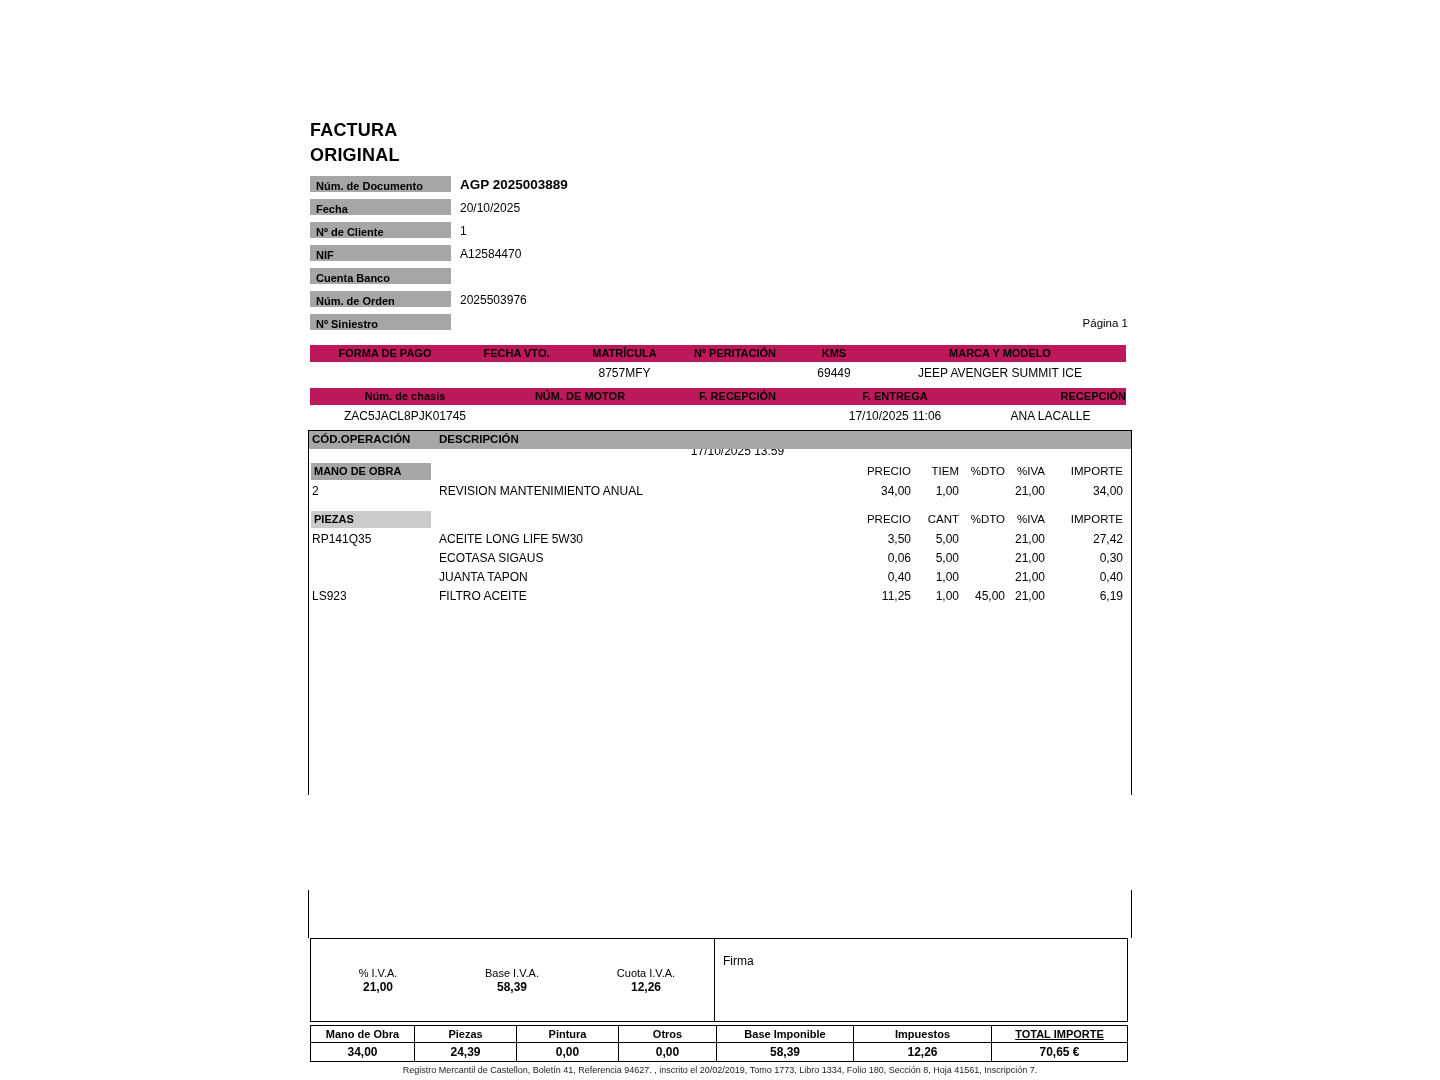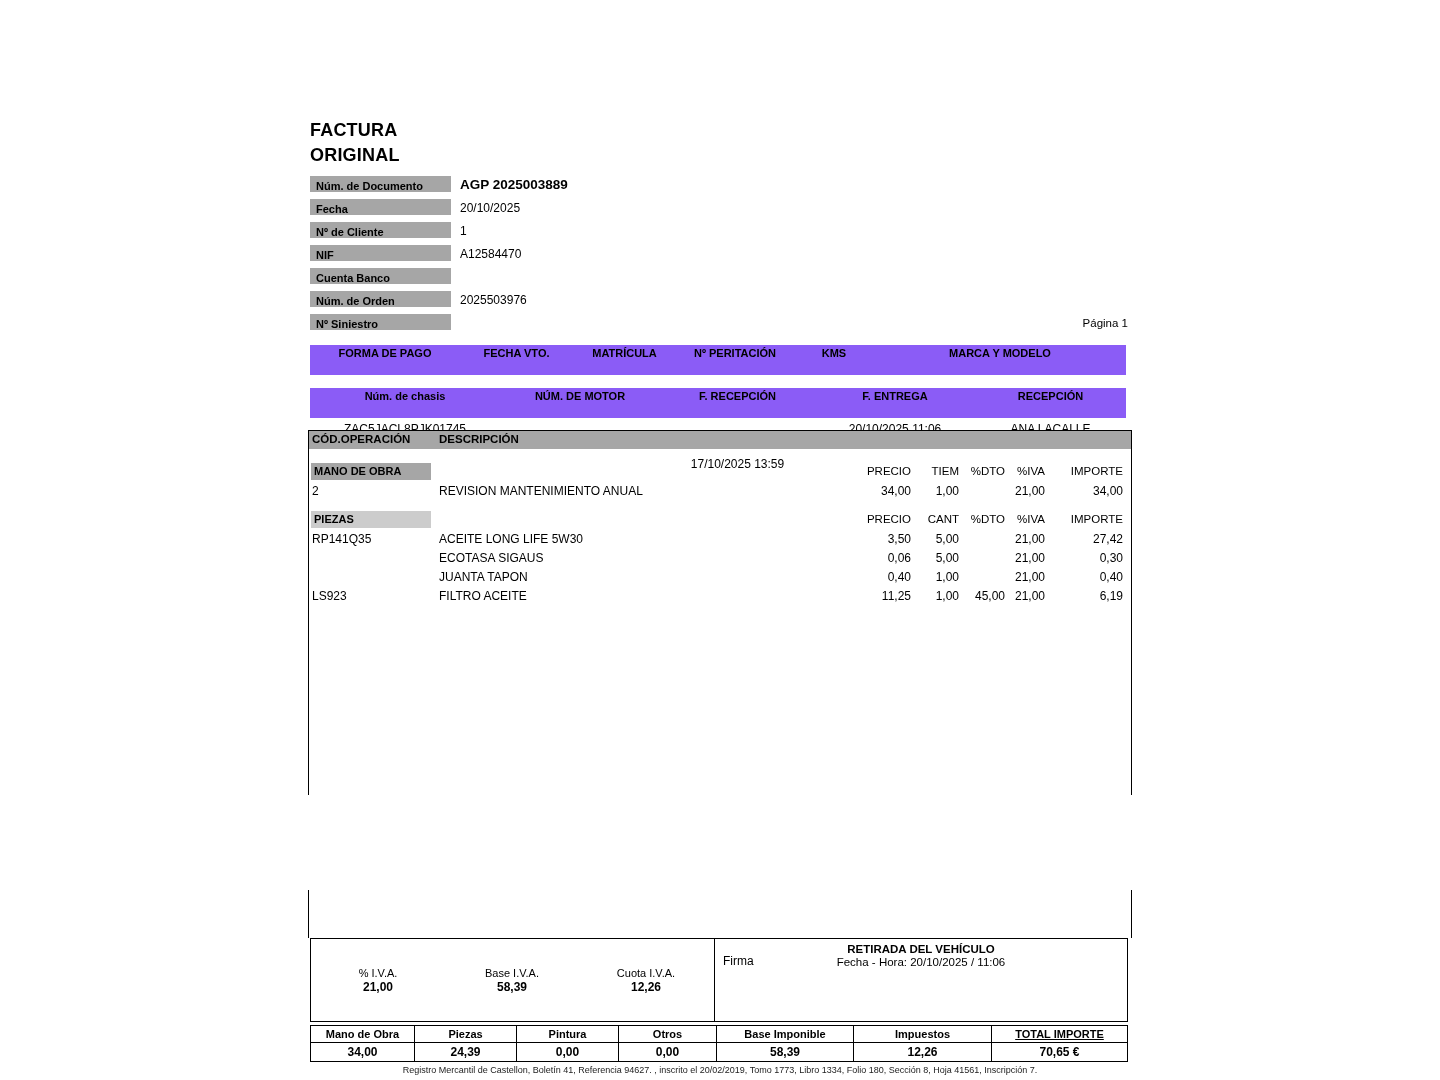--- a/index.html
+++ b/index.html
@@ -12,21 +12,21 @@
   .title { position:absolute; left:310px; top:118px; font-size:18px; font-weight:bold; line-height:25px; letter-spacing:0.2px; }
   
   .doc-info { position:absolute; left:310px; top:172px; width:818px; }
   .di-row { display:flex; height:20px; margin-bottom:3px; align-items:flex-end; }
   .di-label { width:141px; background:#a6a6a6; font-weight:bold; font-size:11px; padding:4px 0 0 6px; }
   .di-value { font-size:12px; padding:4px 0 0 9px; }
   .di-value.strong { font-weight:bold; font-size:13.5px; padding-top:2px; }
   .pagina { position:absolute; left:1020px; top:317px; width:108px; text-align:right; font-size:11.5px; }
   
   .hbar { position:absolute; left:310px; width:816px; }
-  .hbar-head { display:flex; background:#8b5cf6; height:30px; }
+  .hbar-head { display:flex; background:#be185d; height:17px; }
   .hbar-head .cell { font-weight:bold; font-size:11px; text-align:center; padding-top:2px; }
   .hbar-vals { display:flex; height:21px; }
   .hbar-vals .cell { font-size:12px; text-align:center; padding-top:4px; }
   
   .detail-box {
     position:absolute; left:308px; top:430px; width:824px; height:365px;
     border-left:1px solid #000; border-right:1px solid #000; border-top:1px solid #000;
   }
   .detail-head { display:flex; background:#a6a6a6; height:18px; font-weight:bold; font-size:11.5px; padding-top:2px; }
   .dh-code { width:130px; padding-left:3px; }
@@ -112,35 +112,43 @@
 
   <div class="hbar" style="top:345px;">
     <div class="hbar-head">
       <div class="cell" style="width:150px;">FORMA DE PAGO</div>
       <div class="cell" style="width:113px;">FECHA VTO.</div>
       <div class="cell" style="width:103px;">MATRÍCULA</div>
       <div class="cell" style="width:118px;">Nº PERITACIÓN</div>
       <div class="cell" style="width:80px;">KMS</div>
       <div class="cell" style="width:252px;">MARCA Y MODELO</div>
     </div>
+    <div class="hbar-vals">
+      <div class="cell" style="width:150px;"></div>
+      <div class="cell" style="width:113px;"></div>
+      <div class="cell" style="width:103px;">8757MFY</div>
+      <div class="cell" style="width:118px;"></div>
+      <div class="cell" style="width:80px;">69449</div>
+      <div class="cell" style="width:252px;">JEEP AVENGER SUMMIT ICE</div>
+    </div>
   </div>
 
   <div class="hbar" style="top:388px;">
     <div class="hbar-head">
       <div class="cell" style="width:190px;">Núm. de chasis</div>
       <div class="cell" style="width:160px;">NÚM. DE MOTOR</div>
       <div class="cell" style="width:155px;">F. RECEPCIÓN</div>
       <div class="cell" style="width:160px;">F. ENTREGA</div>
-      <div class="cell" style="width:151px;">RECEPCIÓN</div>
+      <div class="cell" style="width:151px;text-align:right;">RECEPCIÓN</div>
     </div>
     <div class="hbar-vals">
       <div class="cell" style="width:190px;">ZAC5JACL8PJK01745</div>
       <div class="cell" style="width:160px;"></div>
       <div class="cell" style="width:155px;margin-top:35px;">17/10/2025 13:59</div>
-      <div class="cell" style="width:160px;">20/10/2025 11:06</div>
+      <div class="cell" style="width:160px;">17/10/2025 11:06</div>
       <div class="cell" style="width:151px;">ANA LACALLE</div>
     </div>
   </div>
 
   <div class="detail-box">
     <div class="detail-head">
       <div class="dh-code">CÓD.OPERACIÓN</div>
       <div class="dh-desc">DESCRIPCIÓN</div>
     </div>
     <div class="detail-body">
@@ -227,24 +235,20 @@
         <div class="iva-label">Base I.V.A.</div>
         <div class="iva-value">58,39</div>
       </div>
       <div class="iva-col">
         <div class="iva-label">Cuota I.V.A.</div>
         <div class="iva-value">12,26</div>
       </div>
     </div>
     <div class="firma-area">
       <span class="firma-label">Firma</span>
-      <div class="retirada">
-        <div class="retirada-title">RETIRADA DEL VEHÍCULO</div>
-        <div class="retirada-datetime">Fecha - Hora: 20/10/2025 / 11:06</div>
-      </div>
     </div>
   </div>
 
   <div class="totals">
     <div class="tt-row tt-head">
       <div class="tt-cell" style="width:103px;">Mano de Obra</div>
       <div class="tt-cell" style="width:102px;">Piezas</div>
       <div class="tt-cell" style="width:102px;">Pintura</div>
       <div class="tt-cell" style="width:98px;">Otros</div>
       <div class="tt-cell" style="width:137px;">Base Imponible</div>

